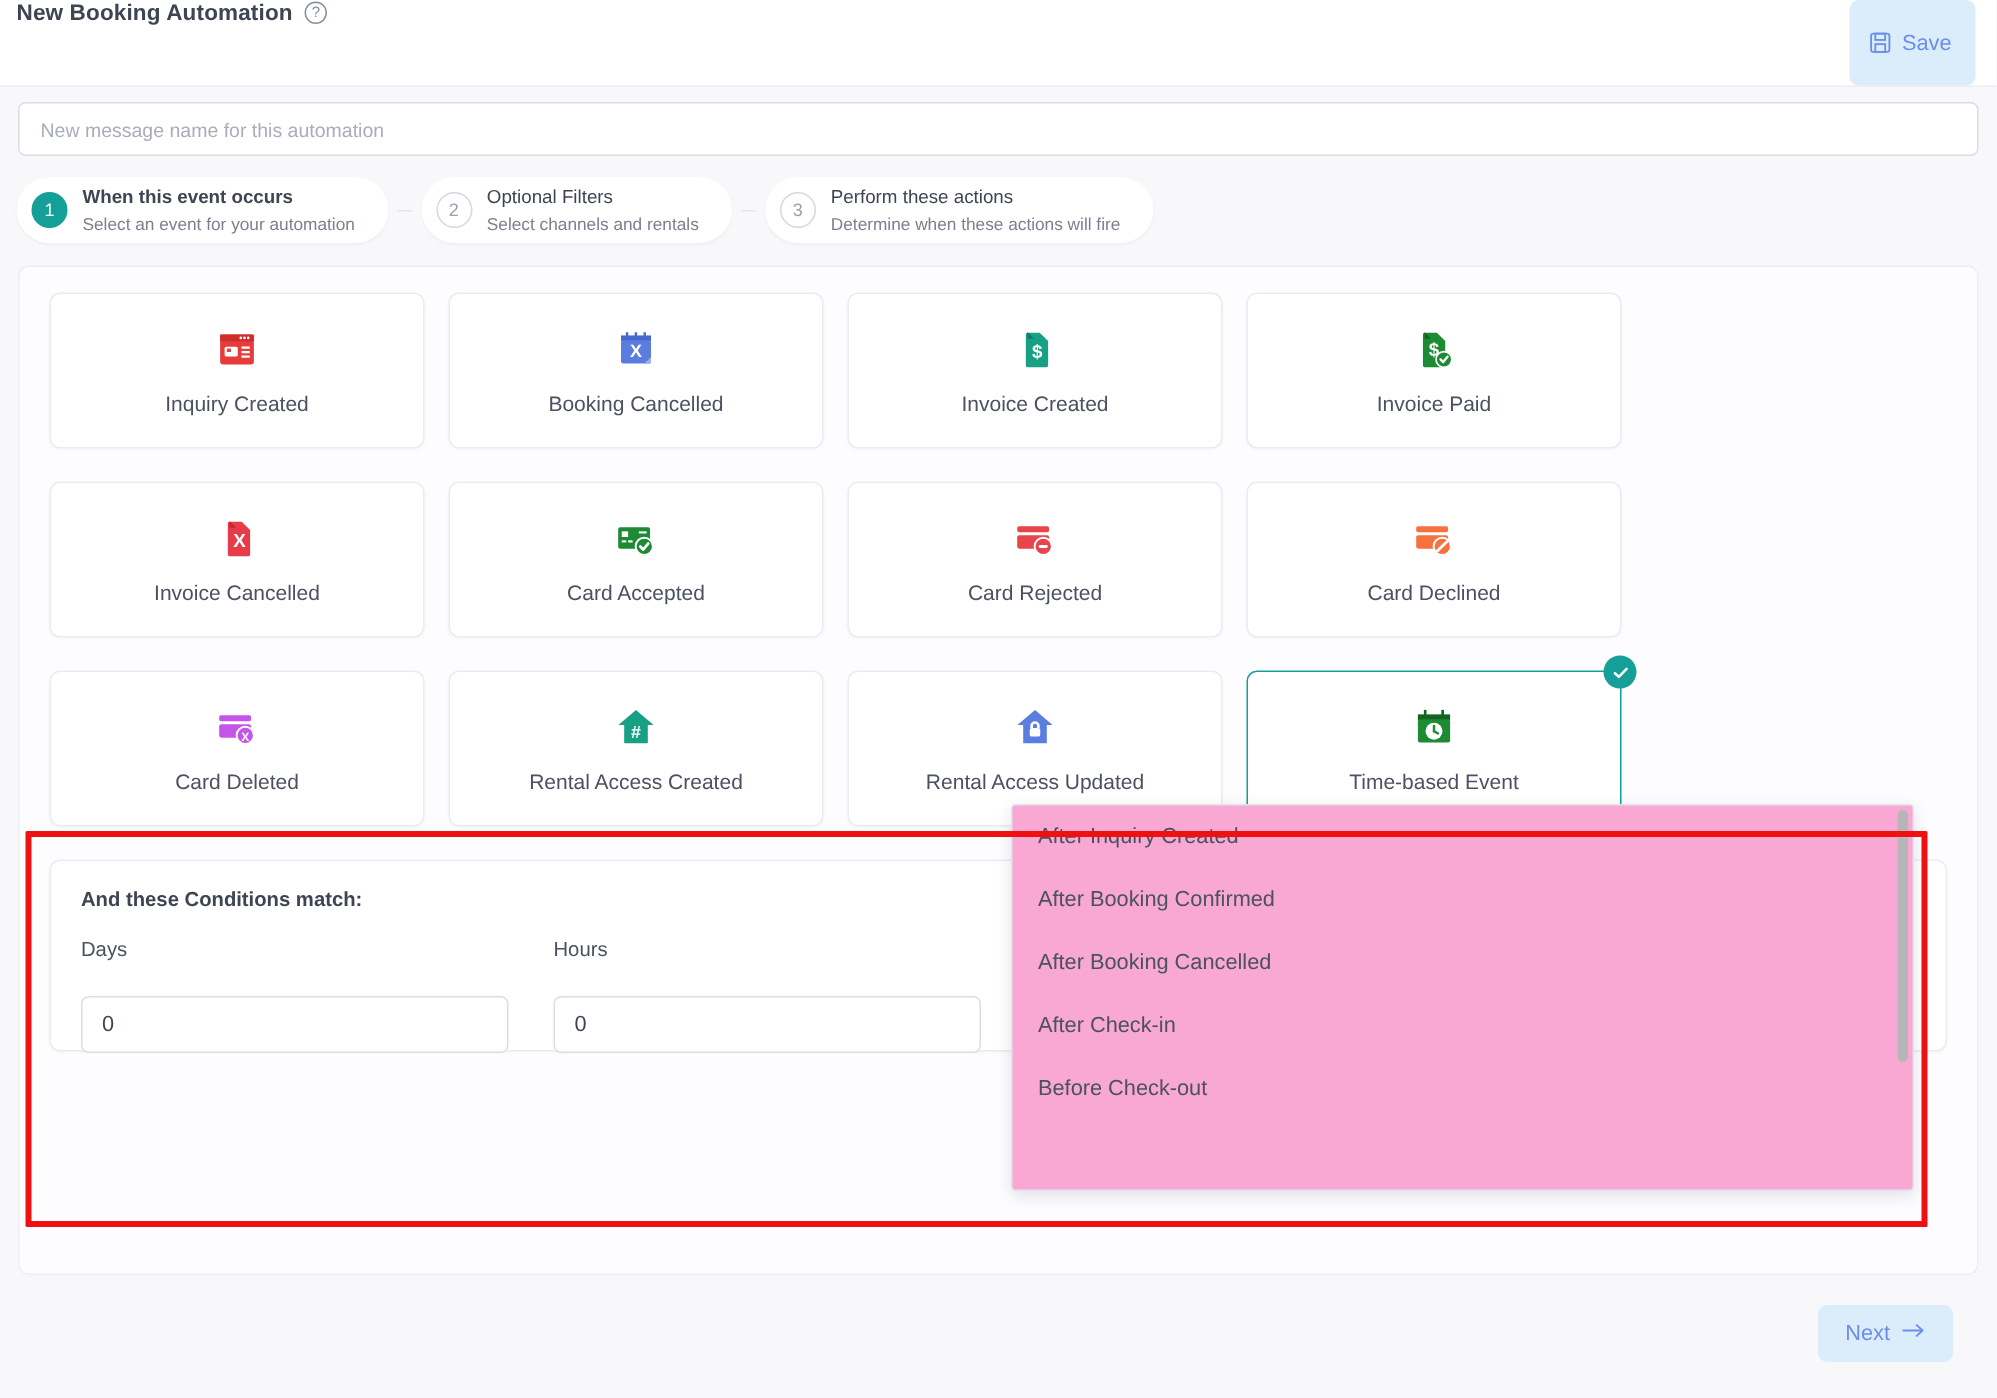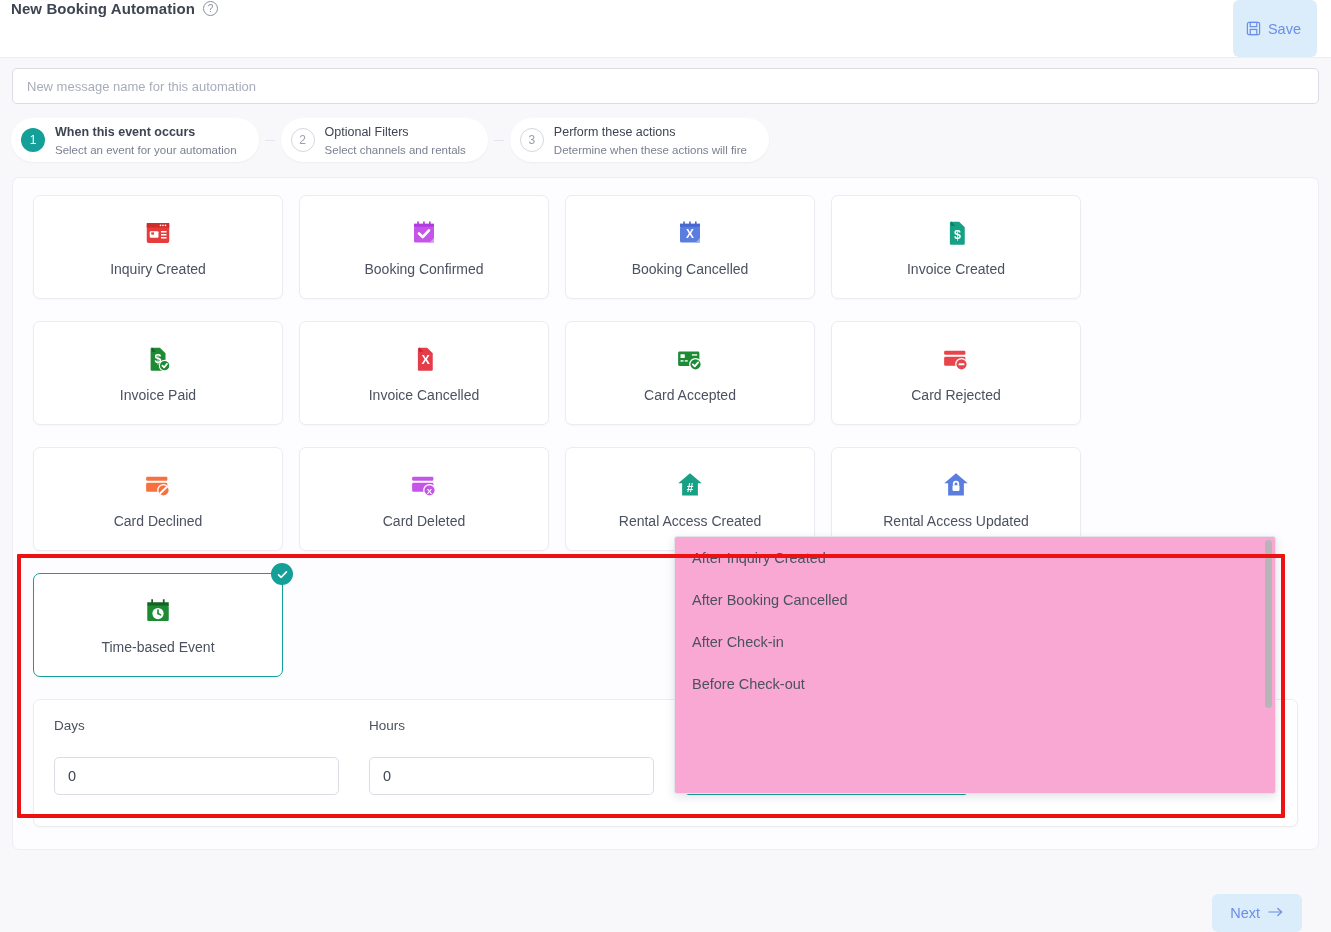--- a/index.html
+++ b/index.html
@@ -219,21 +219,21 @@
     border-radius: 1px;
     pointer-events: none;
     z-index: 40;
   }
 
   
   .footer {
     position: absolute;
     left: 0; right: 0; bottom: 0;
     height: 62px;
-    display: flex; align-items: flex-end; justify-content: flex-end;
+    display: flex; align-items: flex-start; justify-content: flex-end;
     padding-right: 29px;
   }
   .next-btn {
     background: #dbedfa;
     color: #6b8ee8;
     border: none;
     border-radius: 6px;
     padding: 11px 18px;
     font-size: 14.5px;
     display: flex; align-items: center; gap: 8px;
@@ -305,34 +305,20 @@
           <rect x="5.4" y="10.5" width="7" height="5.2" rx=".8" fill="#fff"></rect>
           <rect x="6.6" y="11.5" width="2.2" height="1.8" fill="#e63c3c"></rect>
           <rect x="14.4" y="10.4" width="4.4" height="1.2" fill="#fff"></rect>
           <rect x="14.4" y="12.8" width="4.4" height="1.2" fill="#fff"></rect>
           <rect x="14.4" y="15.2" width="4.4" height="1.2" fill="#fff"></rect>
         </svg>
       </span>
       <span class="label">Inquiry Created</span>
     </div>
 
-    <div class="event-card">
-      <span class="event-icon">
-        <svg width="30" height="30" viewBox="0 0 24 24">
-          <rect x="4" y="4.5" width="16" height="3" fill="#b13be0"></rect>
-          <rect x="4" y="7" width="16" height="12.5" rx="1.2" fill="#c455e8"></rect>
-          <rect x="6.6" y="2.8" width="1.3" height="3" fill="#b13be0"></rect>
-          <rect x="11.3" y="2.8" width="1.3" height="3" fill="#b13be0"></rect>
-          <rect x="16" y="2.8" width="1.3" height="3" fill="#b13be0"></rect>
-          <polyline points="8,12.4 11,15.2 16,9.9" fill="none" stroke="#fff" stroke-width="2.1" stroke-linecap="round" stroke-linejoin="round"></polyline>
-          <polygon points="20,16 20,19.5 16.5,19.5" fill="#d79bef"></polygon>
-        </svg>
-      </span>
-      <span class="label">Booking Confirmed</span>
-    </div>
 
     <div class="event-card">
       <span class="event-icon">
         <svg width="30" height="30" viewBox="0 0 24 24">
           <rect x="4" y="4.5" width="16" height="3" fill="#4668cf"></rect>
           <rect x="4" y="7" width="16" height="12.5" rx="1.2" fill="#5b7de0"></rect>
           <rect x="6.6" y="2.8" width="1.3" height="3" fill="#4668cf"></rect>
           <rect x="11.3" y="2.8" width="1.3" height="3" fill="#4668cf"></rect>
           <rect x="16" y="2.8" width="1.3" height="3" fill="#4668cf"></rect>
           <text x="12" y="16" font-size="9.5" font-weight="bold" fill="#fff" text-anchor="middle" font-family="Liberation Sans, sans-serif">X</text>
@@ -465,38 +451,40 @@
           <line x1="12" y1="14" x2="12" y2="11.2" stroke="#1d8a34" stroke-width="1.3" stroke-linecap="round"></line>
           <line x1="12" y1="14" x2="14.1" y2="15.1" stroke="#1d8a34" stroke-width="1.3" stroke-linecap="round"></line>
         </svg>
       </span>
       <span class="label">Time-based Event</span>
     </div>
 
   </div>
 
   <div class="conditions">
+    <div class="conditions-title">And these Conditions match:</div>
     <div class="cond-fields">
       <div class="field">
         <div class="field-label">Days</div>
         <input class="field-input" type="text" value="0" style="">
       </div>
       <div class="field">
         <div class="field-label">Hours</div>
         <input class="field-input" type="text" value="0" style="">
       </div>
       <div class="field">
         <div class="field-label">&nbsp;</div>
         <input class="field-input teal" type="text" readonly="" style="">
       </div>
     </div>
   </div>
 
   <div class="dropdown">
     <div class="dropdown-item">After Inquiry Created</div>
+    <div class="dropdown-item">After Booking Confirmed</div>
     <div class="dropdown-item">After Booking Cancelled</div>
     <div class="dropdown-item">After Check-in</div>
     <div class="dropdown-item">Before Check-out</div>
     <div class="dd-scroll-track"></div>
     <div class="dd-scroll-thumb"></div>
   </div>
 
 </div>
 
 <div class="annotation-rect"></div>

